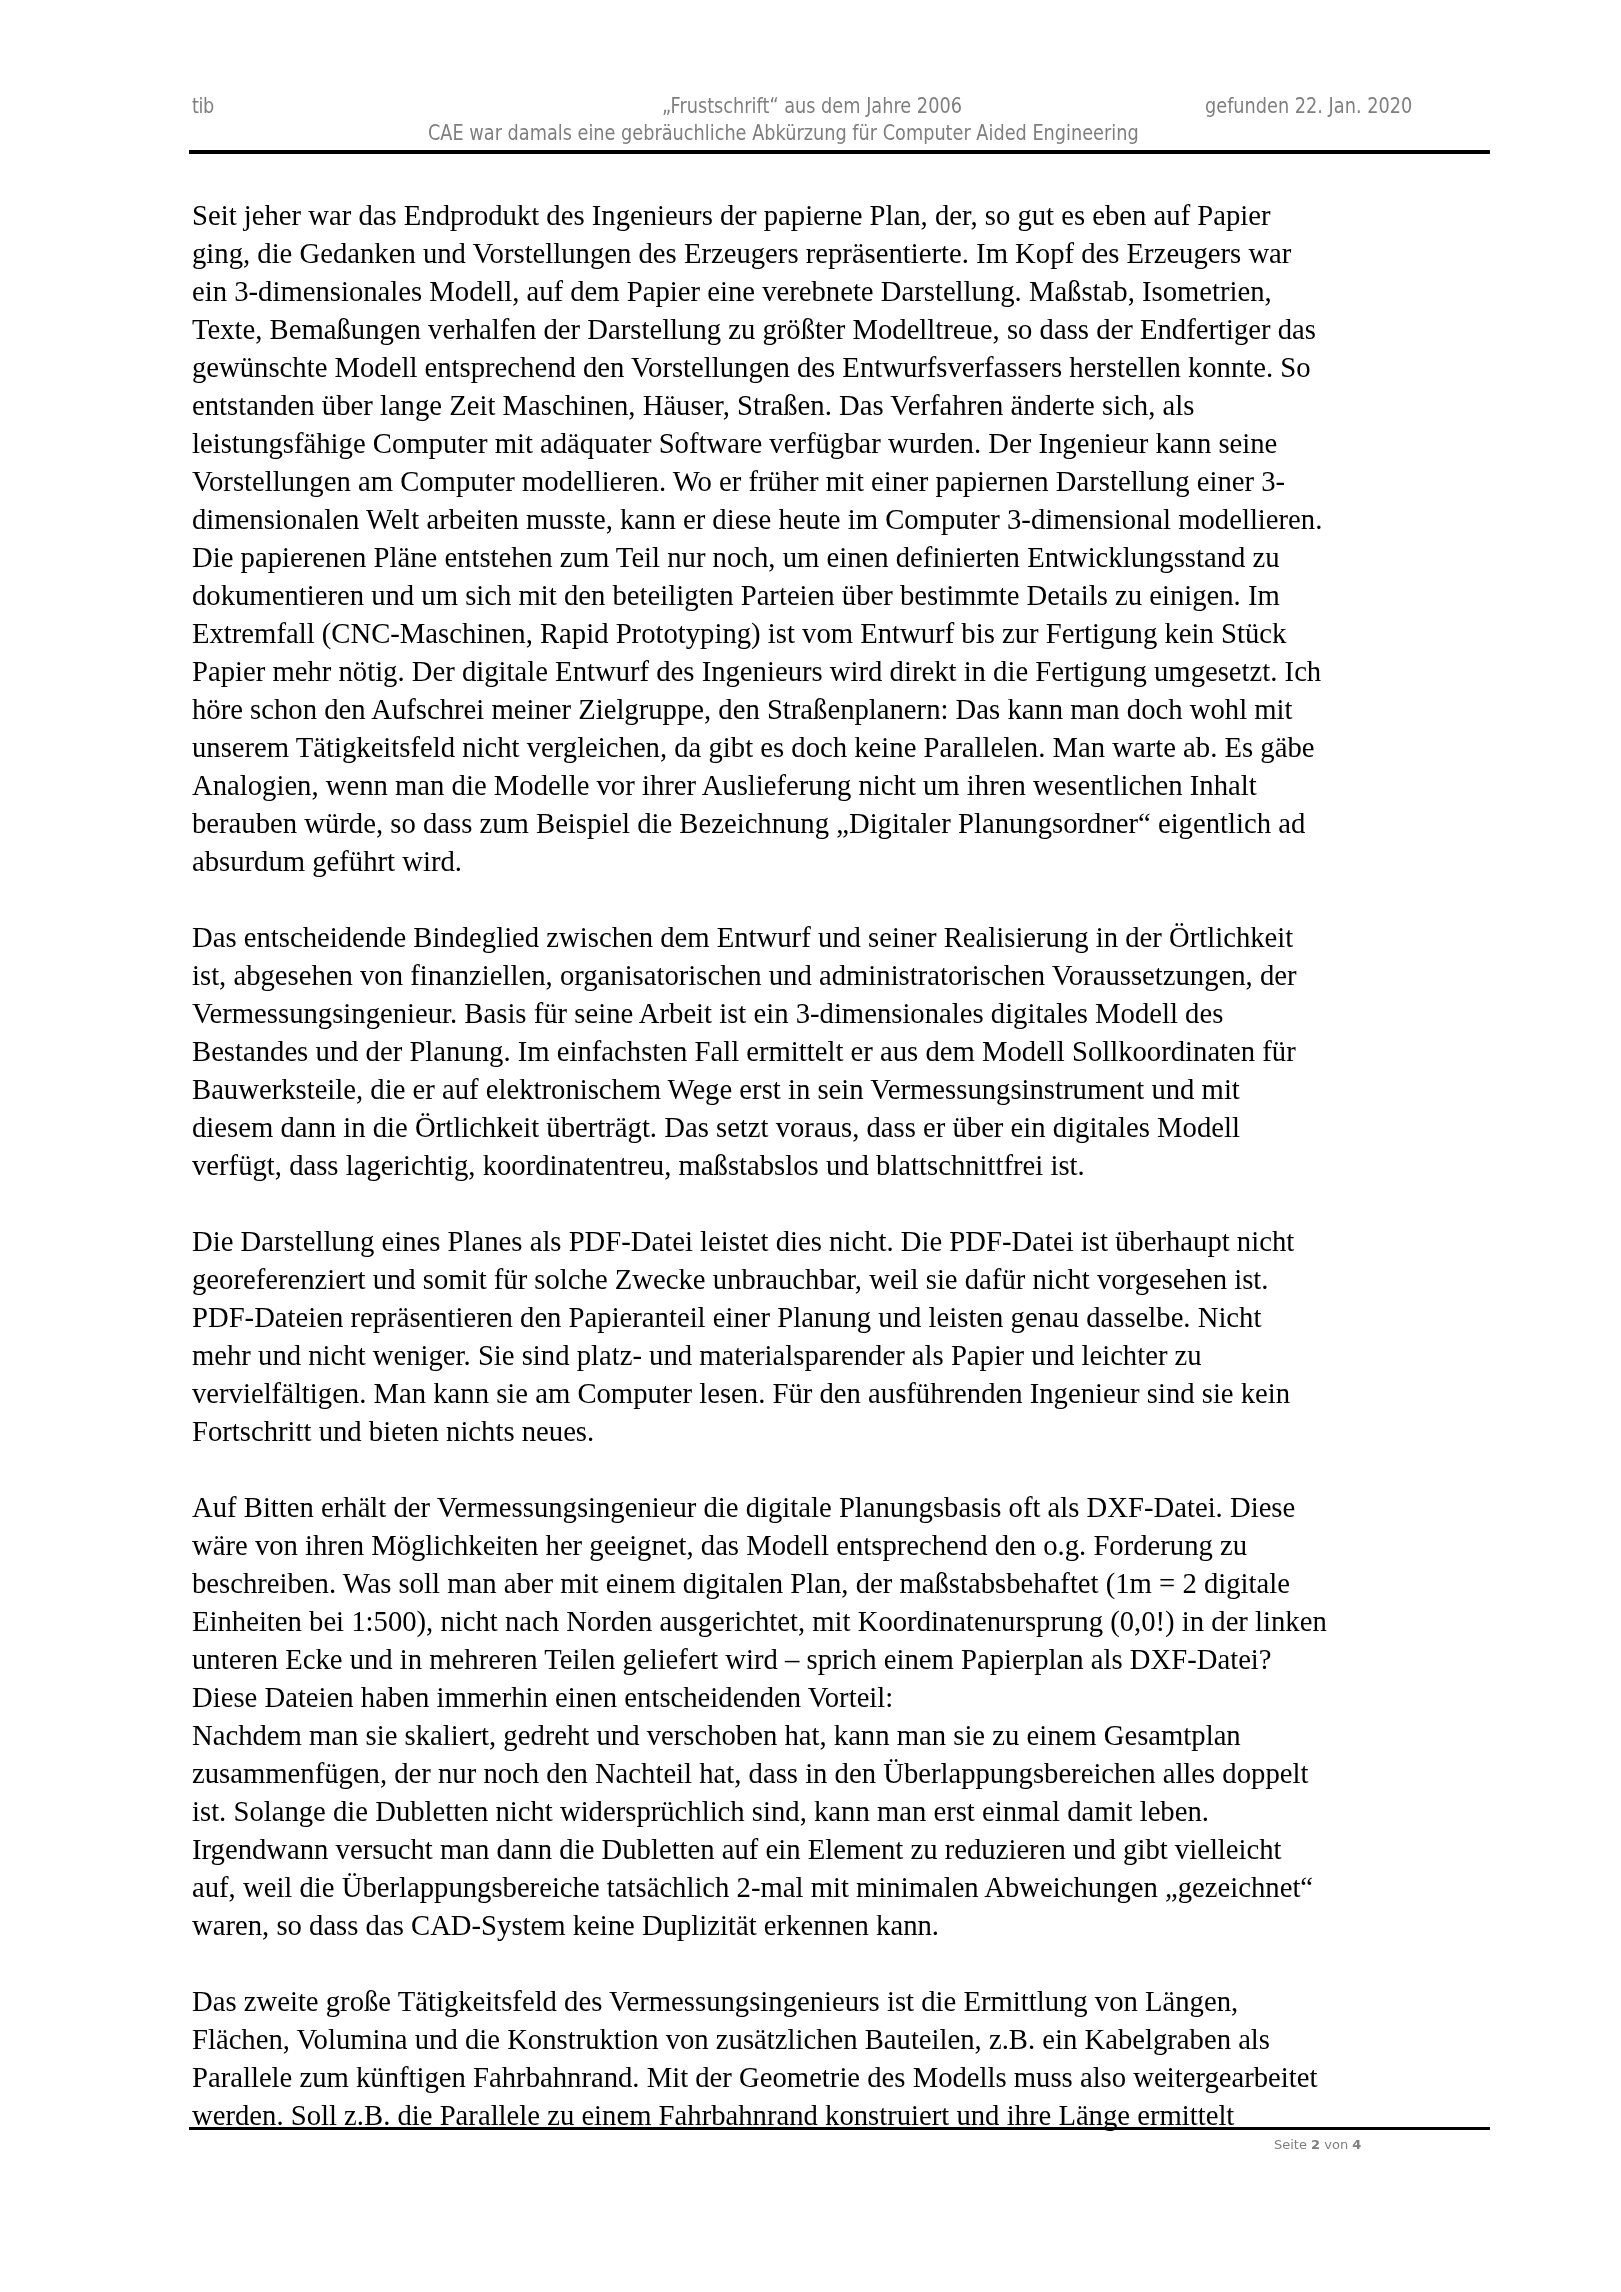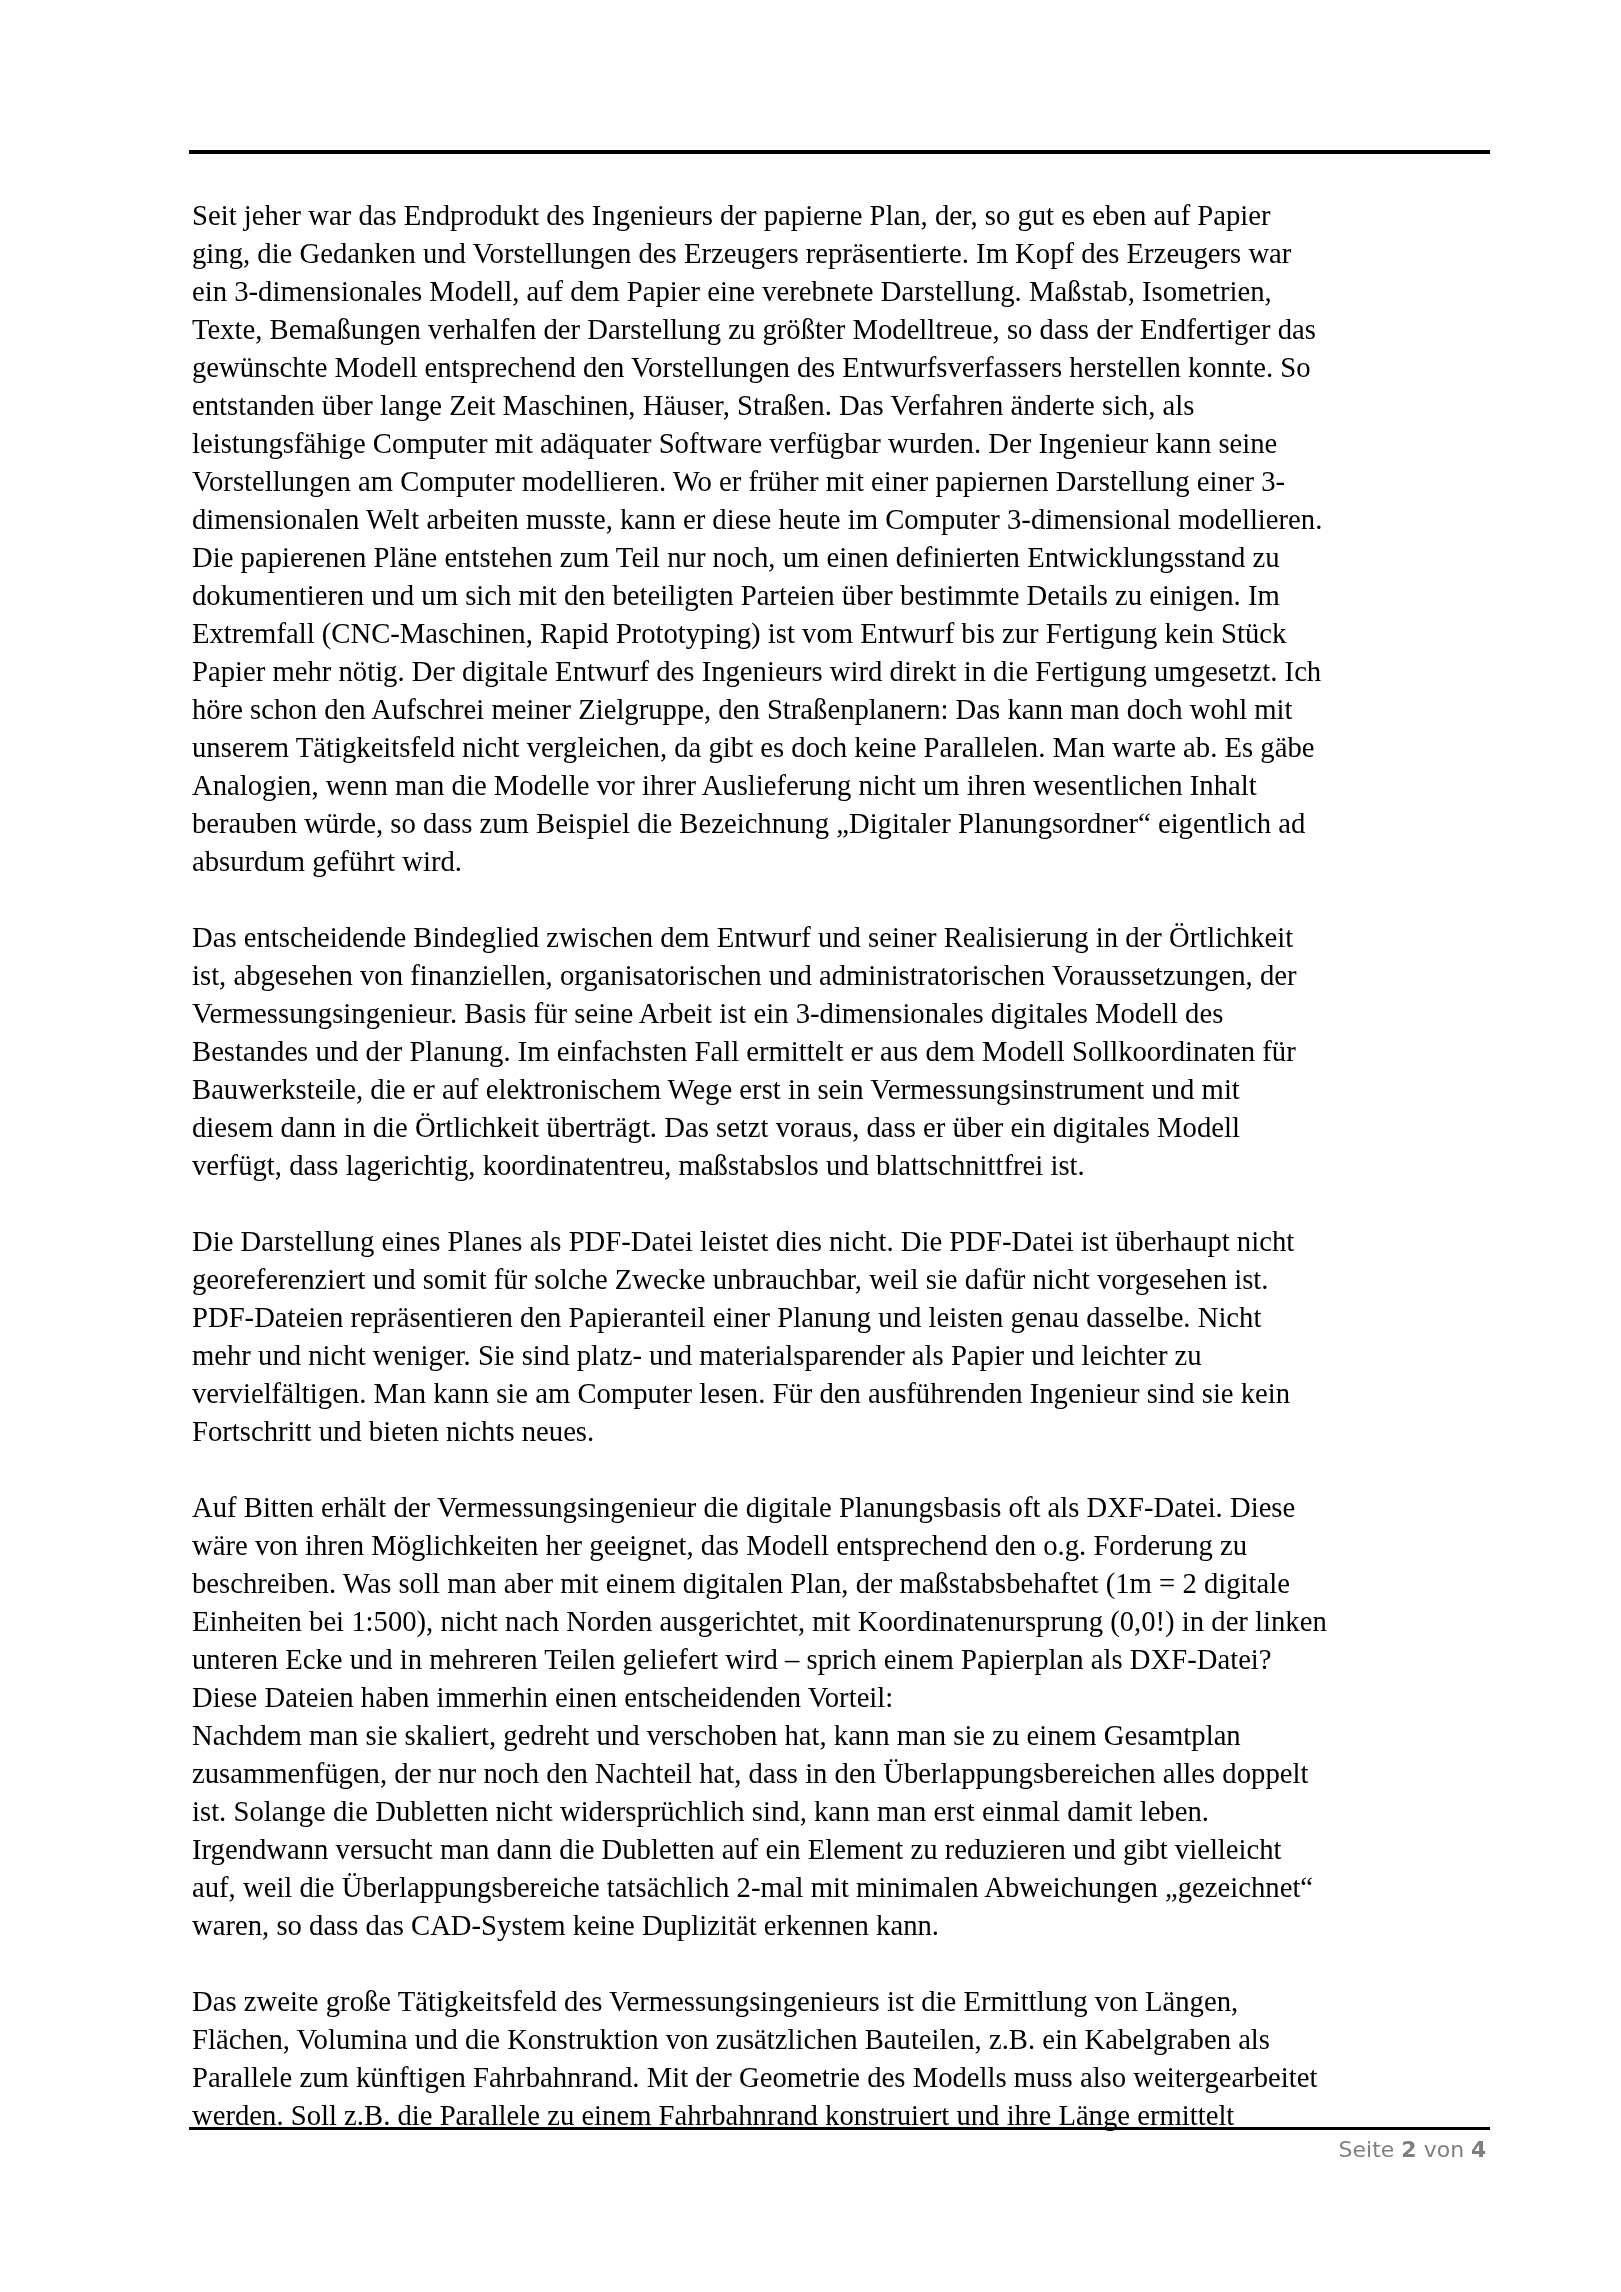--- a/index.html
+++ b/index.html
@@ -95,38 +95,46 @@
     .rule-bottom {
       position: absolute;
       left: 189px;
       top: 2127px;
       width: 1301px;
       height: 2.9px;
       background: #000000;
     }
     .footer {
       position: absolute;
-      left: 1306px;
+      left: 1274px;
       top: 2137px;
       width: 213px;
-      text-align: center;
+      text-align: left;
       font-family: "DejaVu Sans", sans-serif;
-      font-size: 22px;
+      font-size: 13px;
       color: #7f7f7f;
       white-space: nowrap;
     }
     .footer b {
       font-weight: bold;
     }
   </style>
 </head>
 <body>
 
 <div class="page">
 
+  <div class="header">
+    <div class="header-row">
+      <span class="header-left">tib</span>
+      <span class="header-center">„Frustschrift“ aus dem Jahre 2006</span>
+      <span class="header-right">gefunden 22. Jan. 2020</span>
+    </div>
+    <span class="header-sub">CAE war damals eine gebräuchliche Abkürzung für Computer Aided Engineering</span>
+  </div>
 
   <div class="rule-top"></div>
 
   <div class="body-text" id="body-text">
       <div class="para">
         <span class="line" style="transform: scaleX(0.988806); transform-origin: left top;">Seit jeher war das Endprodukt des Ingenieurs der papierne Plan, der, so gut es eben auf Papier</span>
         <span class="line" style="transform: scaleX(0.988806); transform-origin: left top;">ging, die Gedanken und Vorstellungen des Erzeugers repräsentierte. Im Kopf des Erzeugers war</span>
         <span class="line" style="transform: scaleX(0.988806); transform-origin: left top;">ein 3-dimensionales Modell, auf dem Papier eine verebnete Darstellung. Maßstab, Isometrien,</span>
         <span class="line" style="transform: scaleX(0.988806); transform-origin: left top;">Texte, Bemaßungen verhalfen der Darstellung zu größter Modelltreue, so dass der Endfertiger das</span>
         <span class="line" style="transform: scaleX(0.988806); transform-origin: left top;">gewünschte Modell entsprechend den Vorstellungen des Entwurfsverfassers herstellen konnte. So</span>

